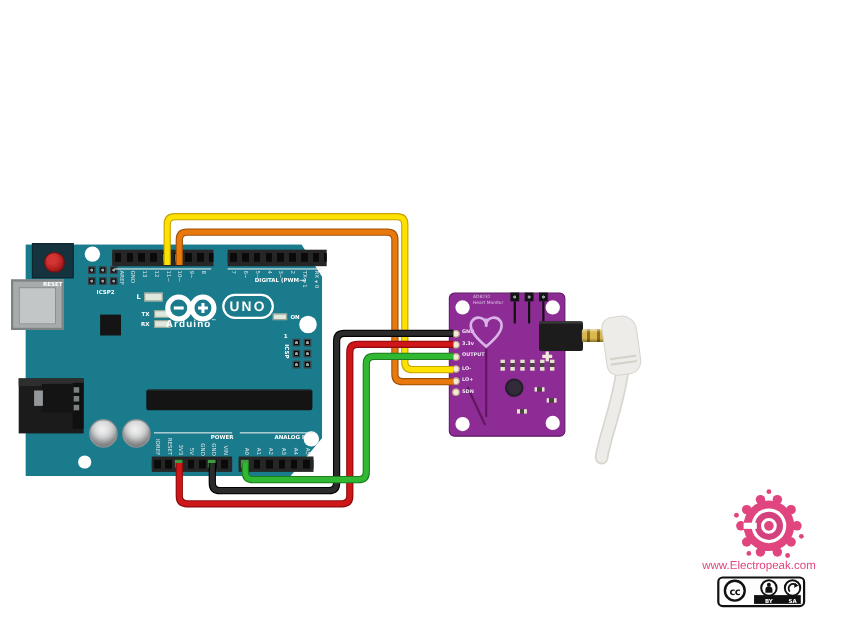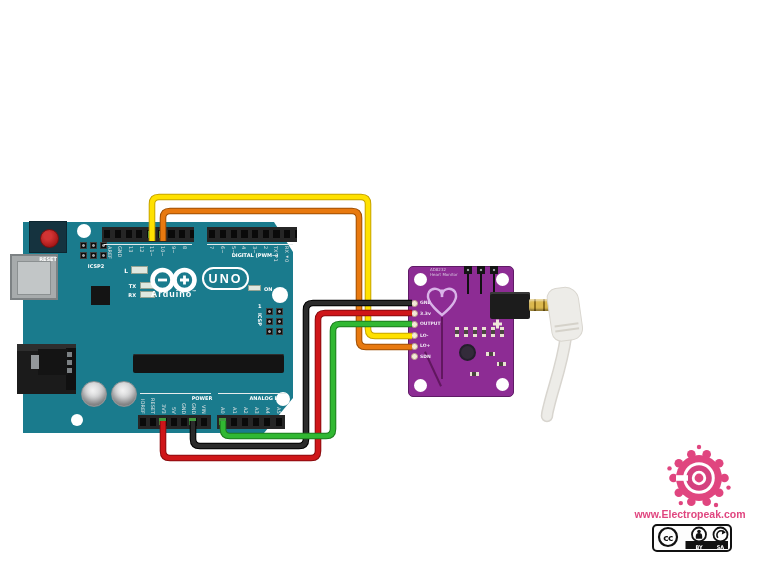--- a/index.html
+++ b/index.html
@@ -55,21 +55,21 @@
   .toppin{width:8px;height:8px;background:radial-gradient(circle,#9aa0a3 1.2px,#141414 1.6px);}
   .pleg{width:2px;height:20px;background:#111;}
   .jack{left:490px;top:292px;width:40px;height:27px;background:#1c1c1c;border-radius:2px;box-shadow:inset 0 2px 0 #3a3a3a;}
   .gold{left:529px;top:299px;width:24px;height:12px;border-radius:2px;
     background:linear-gradient(90deg,#dbb84e 0 5px,#8f6f1d 5px 7px,#dbb84e 7px 14px,#8f6f1d 14px 16px,#d9b64c 16px 24px);
     box-shadow:inset 0 2px 2px rgba(255,255,255,.5),inset 0 -2px 2px rgba(0,0,0,.35);}
   .plugbody{left:549px;top:287px;width:32px;height:54px;background:#edece8;border:1px solid #d9d6cf;
     border-radius:10px 14px 12px 10px;transform:rotate(-8deg);box-sizing:border-box;}
   .plugbody i{position:absolute;left:3px;right:3px;height:1.5px;background:#d5d2ca;}
   
-  .url{left:630px;top:508px;width:120px;text-align:center;font-size:10.5px;font-weight:bold;color:var(--accent-pink,#e8488b);}
+  .url{left:630px;top:508px;width:120px;text-align:center;font-size:10.5px;font-weight:normal;color:var(--accent-pink,#e8488b);}
   .gear-pink{fill:var(--accent-pink,#d4417f);}
   svg{display:block;}
   .overlay{pointer-events:none;}
 </style>
 </head>
 <body>
 
 <div id="scene">
 
   <div class="abs board-uno"></div>

